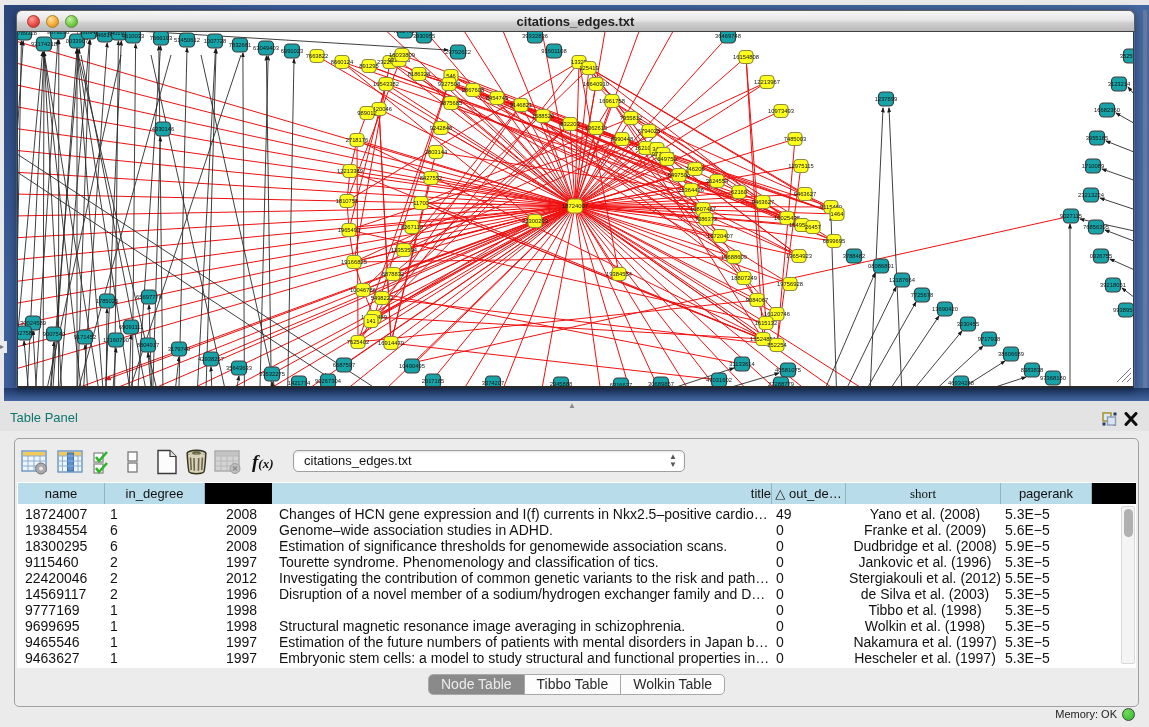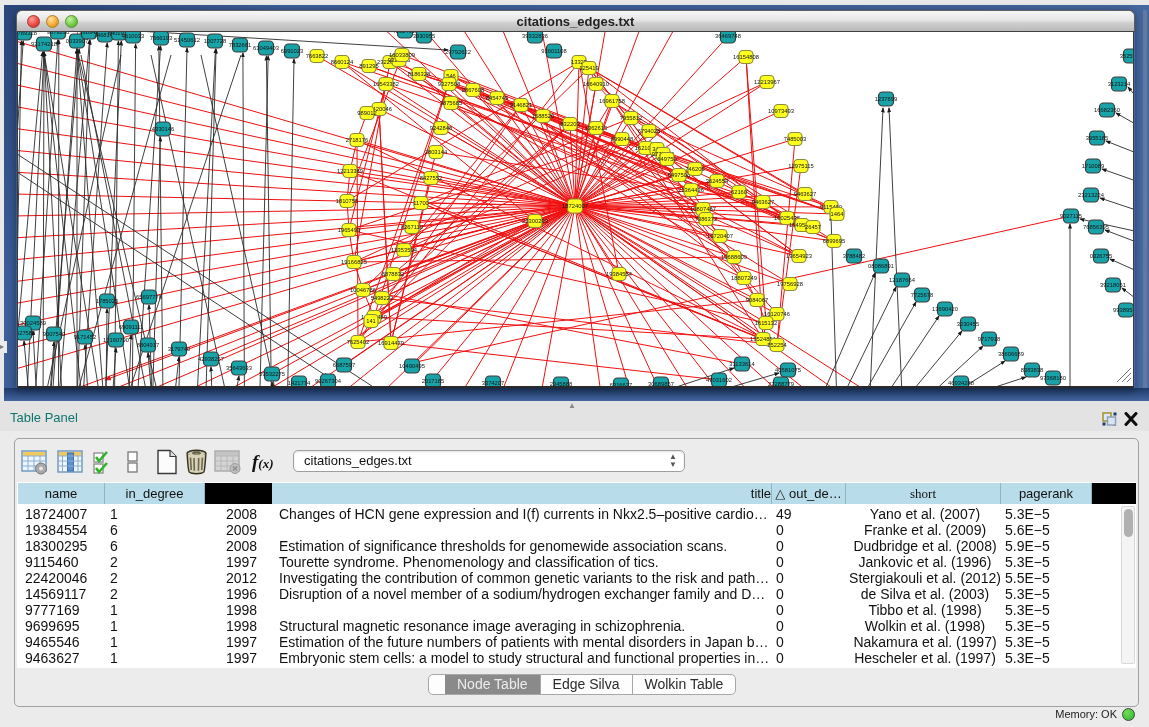--- a/index.html
+++ b/index.html
@@ -42,21 +42,21 @@
 .c2 { left:172px; width:66px;margin-left:36px; }
 .c3 { left:261px; width:494px; text-overflow:ellipsis; }
 .c4 { left:758px; width:66px; }
 .c5 { left:828px; width:158px; text-align:center; }
 .c6 { left:987px; width:95px; }
 #vscroll { position:absolute; right:3px; top:67px; width:14px; height:158px; background:#f4f4f4;
   border:1px solid #d8d8d8; border-radius:2px; }
 #vscroll .thumb { position:absolute; left:2px; top:2px; width:9px; height:28px; background:#b0b0b0; border-radius:5px; }
 #tabs { position:absolute; left:428px; top:273px; height:21px; display:flex;
   border:1px solid #a8a8a8; border-radius:5px; overflow:hidden; background:#fdfdfd;
-  font-size:14px; line-height:19px; color:#2b2b2b;padding-left:16px; }
+  font-size:14px; line-height:19px; color:#2b2b2b; }
 #tabs div { padding:0 12px; border-right:1px solid #a8a8a8; }
 #tabs div:last-child { border-right:none; }
 #tabs .sel { background:#8a8a8a; color:#ececec; }
 #status { position:absolute; right:14px; bottom:6px; font-size:11px; color:#222; }
 #status .dot { display:inline-block; width:13px; height:13px; border-radius:50%;
   background:radial-gradient(circle at 35% 30%, #6fdf55, #2db52d); border:1px solid #444;
   vertical-align:-3px; margin-left:5px; }
 .icon { position:absolute; top:10px; }
 </style></head><body>
 <div id="desktop"></div>
@@ -780,27 +780,28 @@
       <div class="th" style="left:828px; width:155px;font-family:Liberation Serif, serif;">short</div>
       <div class="th" style="left:983px; width:91px;">pagerank</div>
     </div>
     <div id="tbody">
         <div class="tr">
           <div class="c0">18724007</div>
           <div class="c1">1</div>
           <div class="c2">2008</div>
           <div class="c3">Changes of HCN gene expression and I(f) currents in Nkx2.5–positive cardiomyoc</div>
           <div class="c4">49</div>
-          <div class="c5">Yano et al. (2007)</div>
+          <div class="c5">Yano et al. (2008)</div>
           <div class="c6">5.3E−5</div>
         </div>
 <div class="tr">
           <div class="c0">19384554</div>
           <div class="c1">6</div>
           <div class="c2">2009</div>
+          <div class="c3">Genome–wide association studies in ADHD.</div>
           <div class="c4">0</div>
           <div class="c5">Franke et al. (2009)</div>
           <div class="c6">5.6E−5</div>
         </div>
 <div class="tr">
           <div class="c0">18300295</div>
           <div class="c1">6</div>
           <div class="c2">2008</div>
           <div class="c3">Estimation of significance thresholds for genomewide association scans.</div>
           <div class="c4">0</div>
@@ -869,16 +870,16 @@
           <div class="c5">Hescheler et al. (1997)</div>
           <div class="c6">5.3E−5</div>
         </div>
       </div>
     <div id="vscroll">
         <div class="thumb"></div>
       </div>
   </div>
   <div id="tabs">
       <div class="sel">Node Table</div>
-      <div>Edge Silva</div>
+      <div>Tibbo Table</div>
       <div>Wolkin Table</div>
     </div>
   <div id="status">Memory: OK<span class="dot"></span></div>
 </div>
 </body></html>

